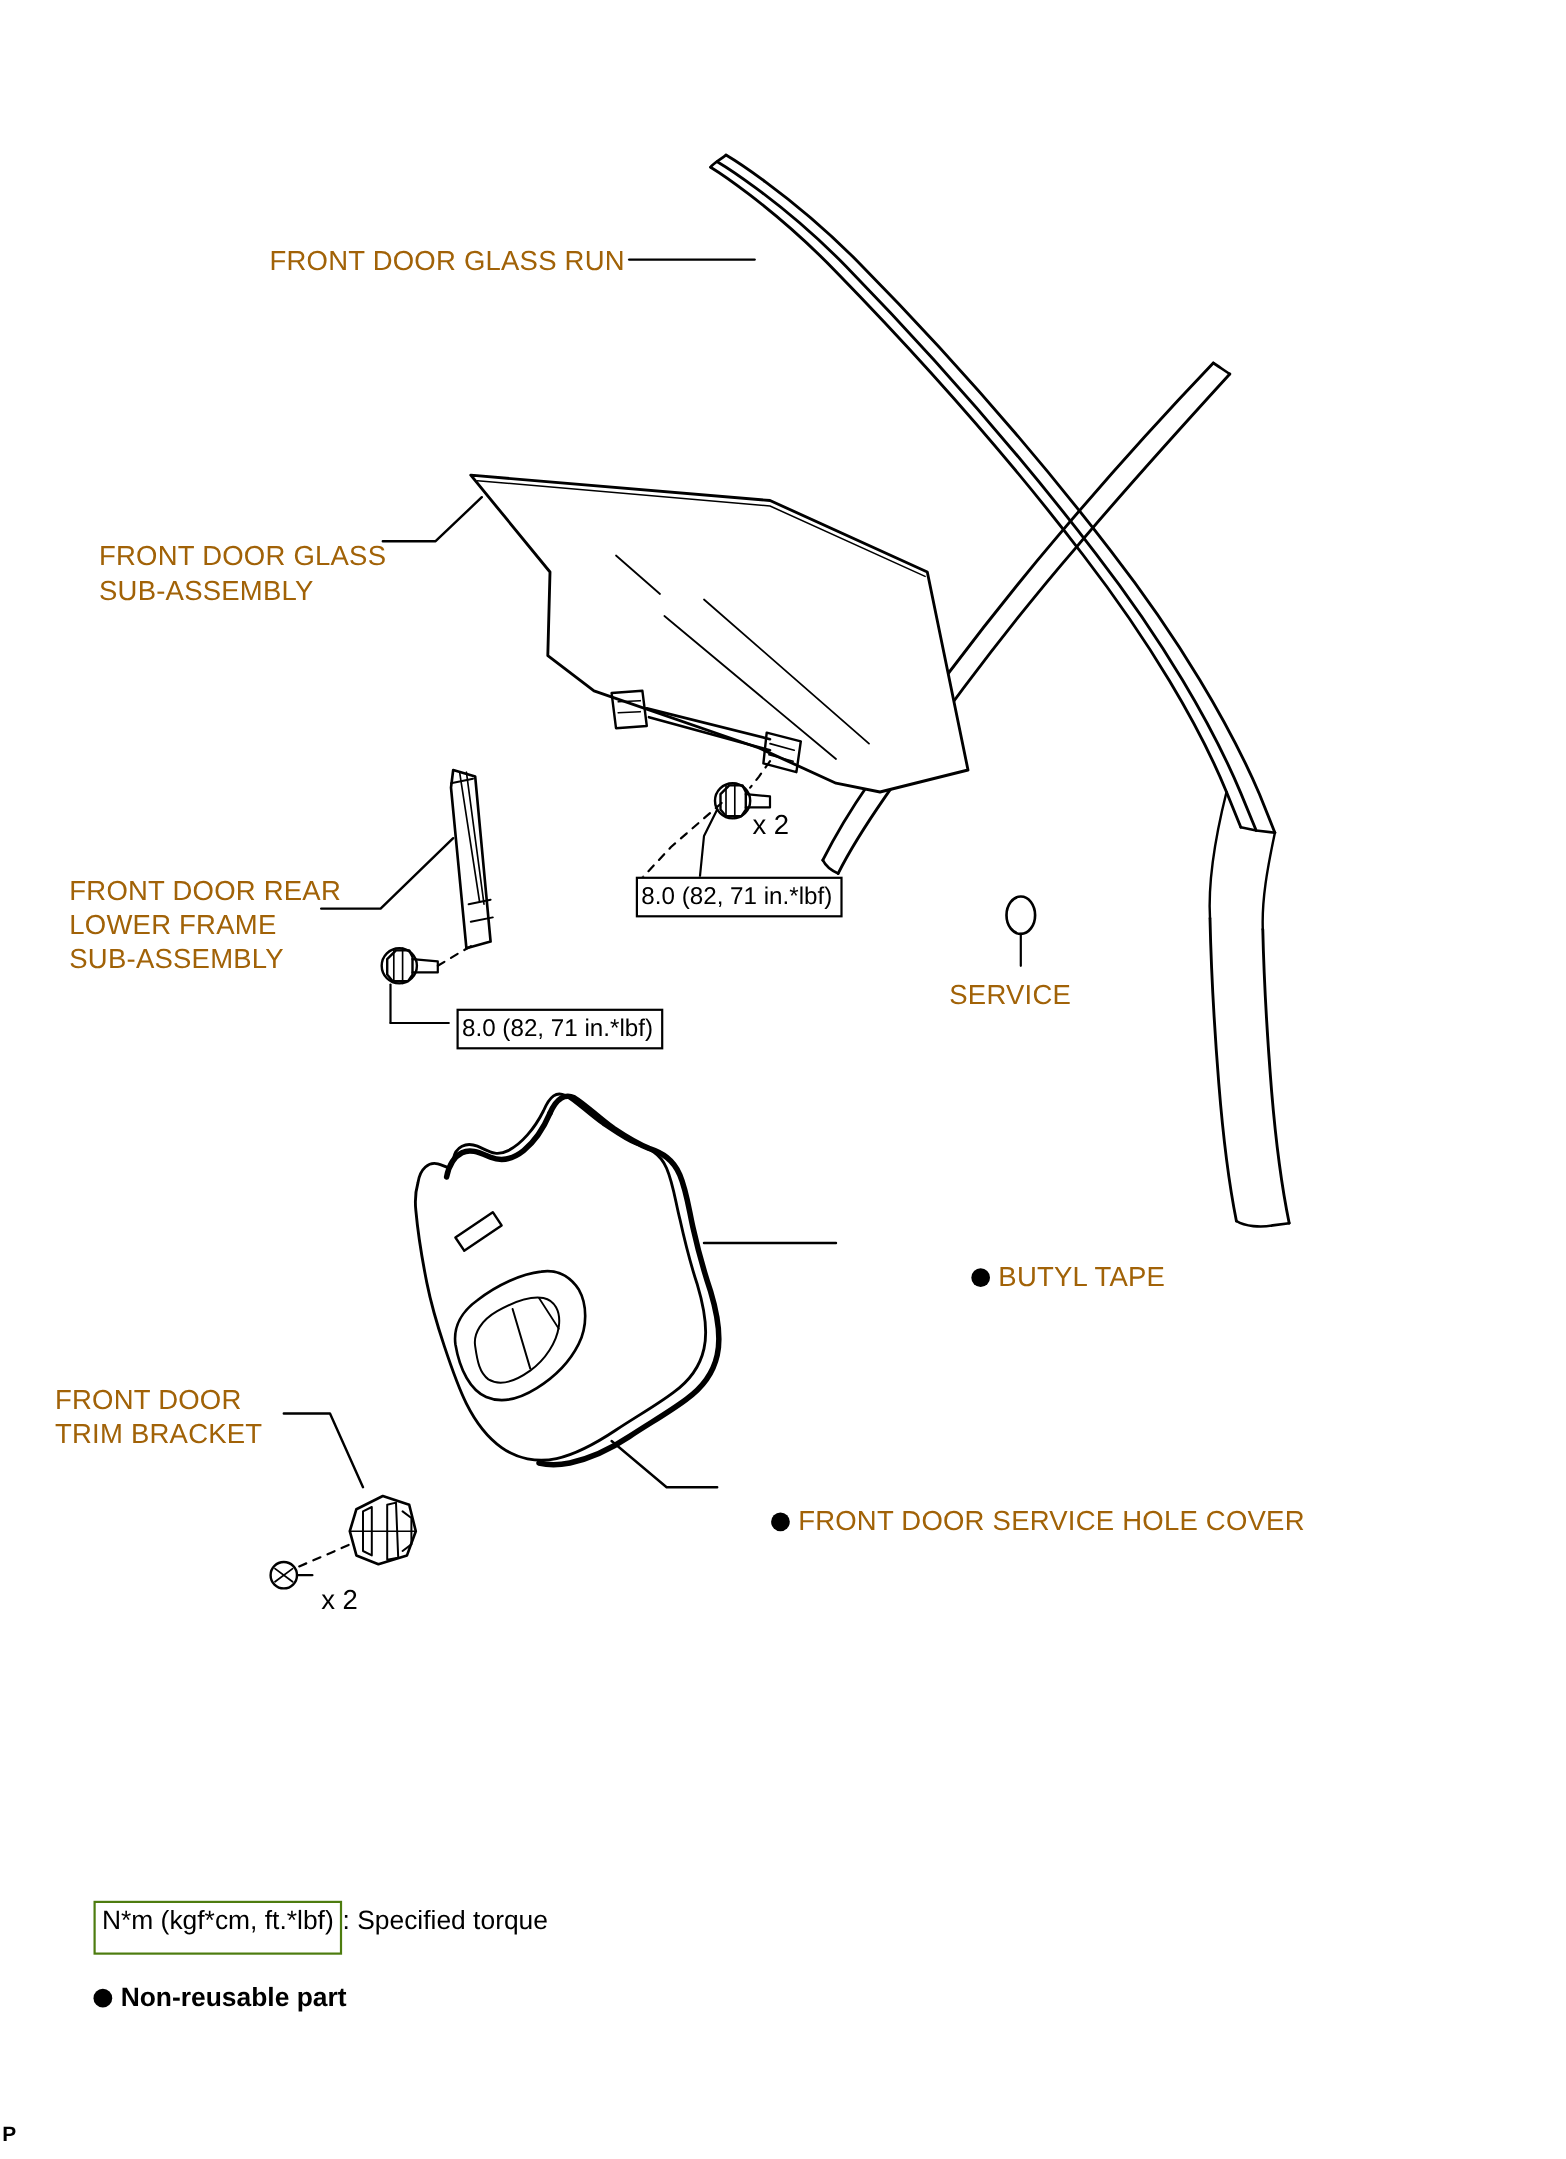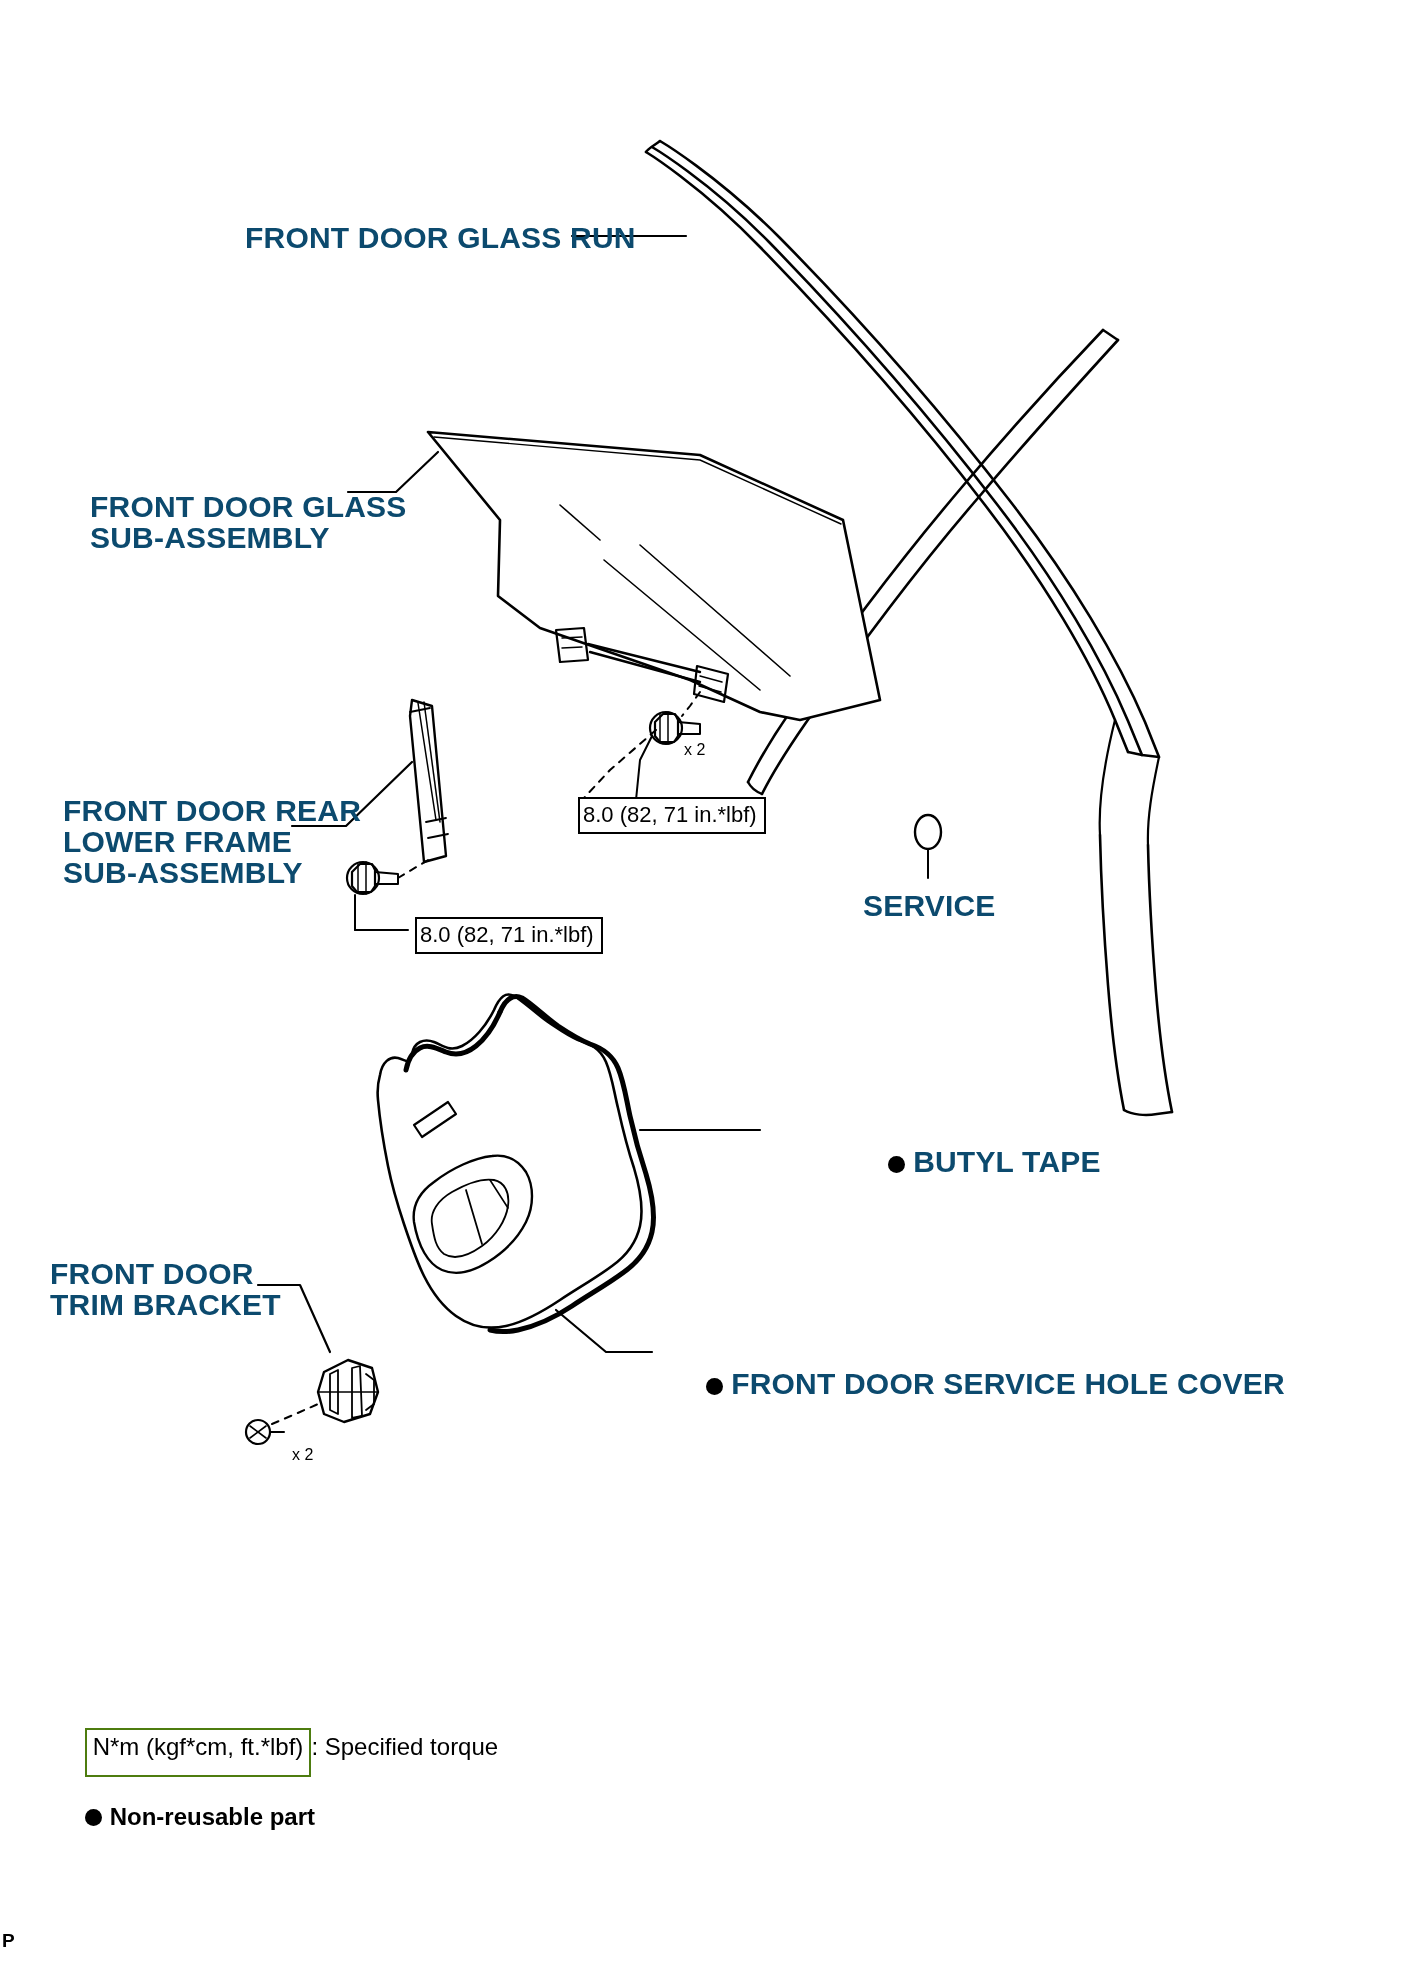--- a/index.html
+++ b/index.html
@@ -21,39 +21,38 @@
   svg.art {
     position: absolute;
     left: 0;
     top: 0;
     width: 1424px;
     height: 1963px;
     pointer-events: none;
   }
   .lbl {
     position: absolute;
-    font-size: 30px;
+    font-size: 25px;
     line-height: 31px;
     letter-spacing: 0.2px;
     white-space: pre;
-    color: #0c4a6e;
-    font-weight: bold;
+    color: #a16207;
   }
   .torque {
     position: absolute;
     font-size: 22px;
     line-height: 26px;
     border: 2px solid #000;
     padding: 3px 7px 4px 3px;
     background: #fff;
     white-space: pre;
   }
   .xmult {
     position: absolute;
-    font-size: 16px;
+    font-size: 25px;
     line-height: 30px;
     white-space: pre;
   }
   .legend {
     position: absolute;
     font-size: 24px;
     line-height: 30px;
     white-space: pre;
   }
   .legend-box {

